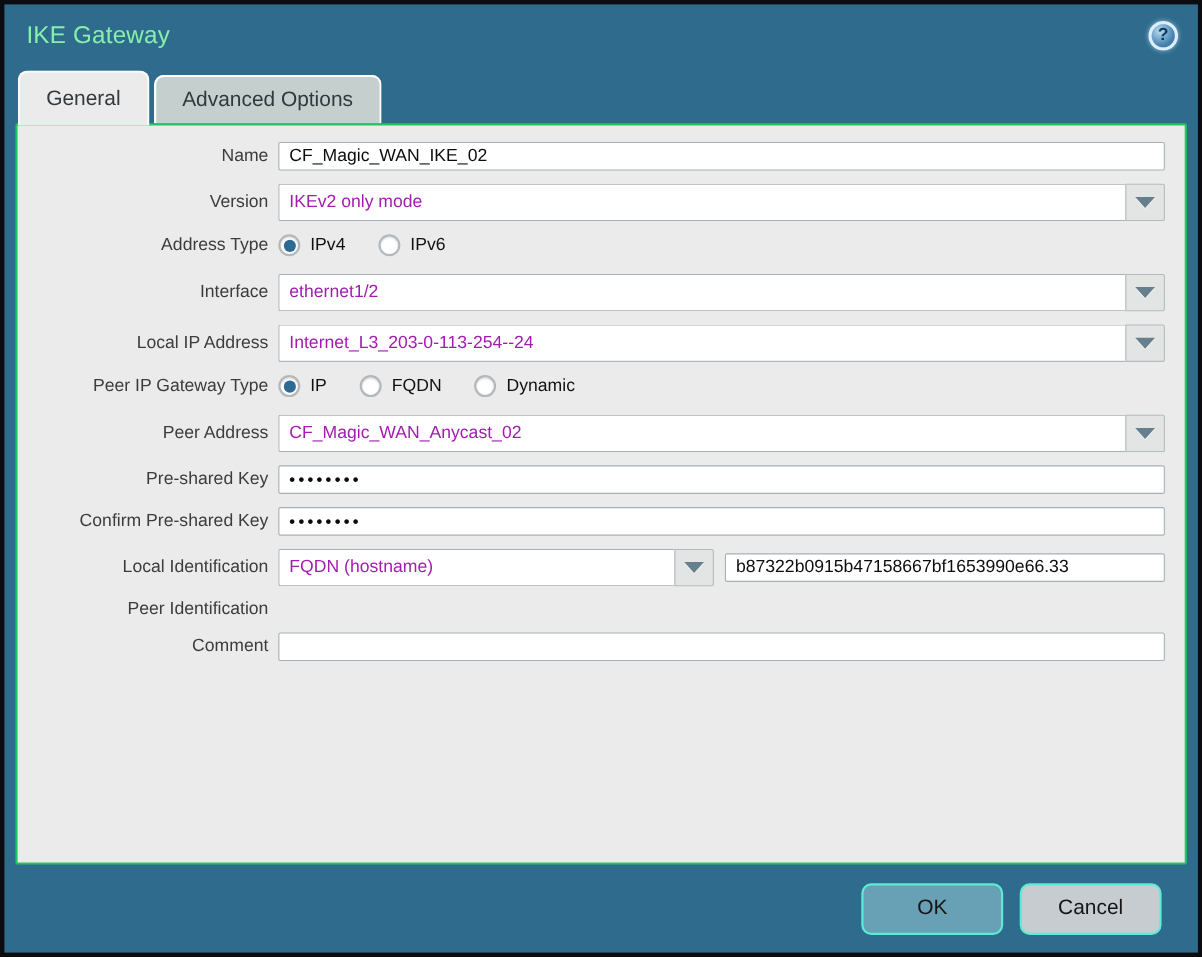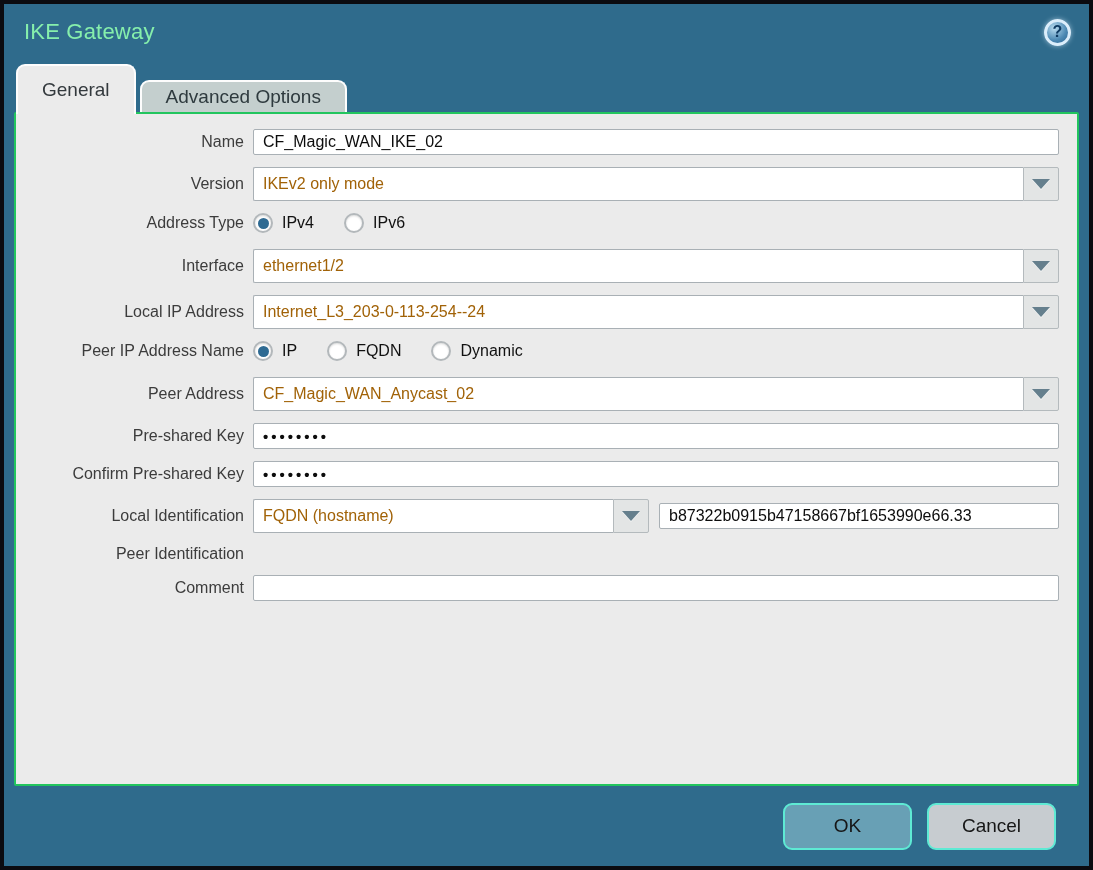--- a/index.html
+++ b/index.html
@@ -46,21 +46,21 @@
     display:flex; align-items:center;
     cursor:pointer;
     border:2px solid #fdfdfd; border-bottom:none;
   }
   .tab.active {
     background:#ebebeb; color:#33393d;
     height:50px; margin-bottom:-2px;
   }
   .tab.inactive {
     background:#c4cfce; color:#2e3a3e;
-    height:32px;
+    height:44px;
     margin-top:44px;
   }
   
   .panel {
     flex:1 1 auto;
     margin:0 10px;
     background:#ebebeb;
     border:2px solid #22c55e;
     border-radius:2px;
     padding:15px 18px 10px 12px;
@@ -80,21 +80,21 @@
     background:#fff; color:#0c0c0c;
     font-family:"Liberation Sans", sans-serif;
     font-size:16px; padding:0 9px; outline:none;
   }
   input.psk { font-weight:bold; font-size:15px; letter-spacing:3px; }
   
   .combo { display:flex; width:100%; }
   .combo .dd-text {
     flex:1 1 auto; height:34px;
     border:1px solid #a9b0b5; border-right:none; border-radius:2px 0 0 2px;
-    background:#fff; color:#a16207; font-size:16px;
+    background:#fff; color:#a21caf; font-size:16px;
     display:flex; align-items:center; padding:0 9px;
     white-space:nowrap; overflow:hidden;
   }
   .dd-btn {
     flex:0 0 36px; height:34px;
     background:#e3e5e5;
     border:1px solid #b4babd; border-radius:0 2px 2px 0;
     display:flex; align-items:center; justify-content:center;
     cursor:pointer;
   }
@@ -205,21 +205,21 @@
         <div class="combo">
           <div class="dd-text">Internet_L3_203-0-113-254--24</div>
           <div class="dd-btn">
               <span class="dd-arrow"></span>
             </div>
         </div>
       </div>
     </div>
 
     <div class="row radio-row">
-      <div class="lbl">Peer IP Address Name</div>
+      <div class="lbl">Peer IP Gateway Type</div>
       <div class="field">
         <div class="radio-opt">
           <span class="radio checked"></span>
           <span class="radio-lbl">IP</span>
         </div>
         <div class="radio-opt">
           <span class="radio"></span>
           <span class="radio-lbl">FQDN</span>
         </div>
         <div class="radio-opt">

